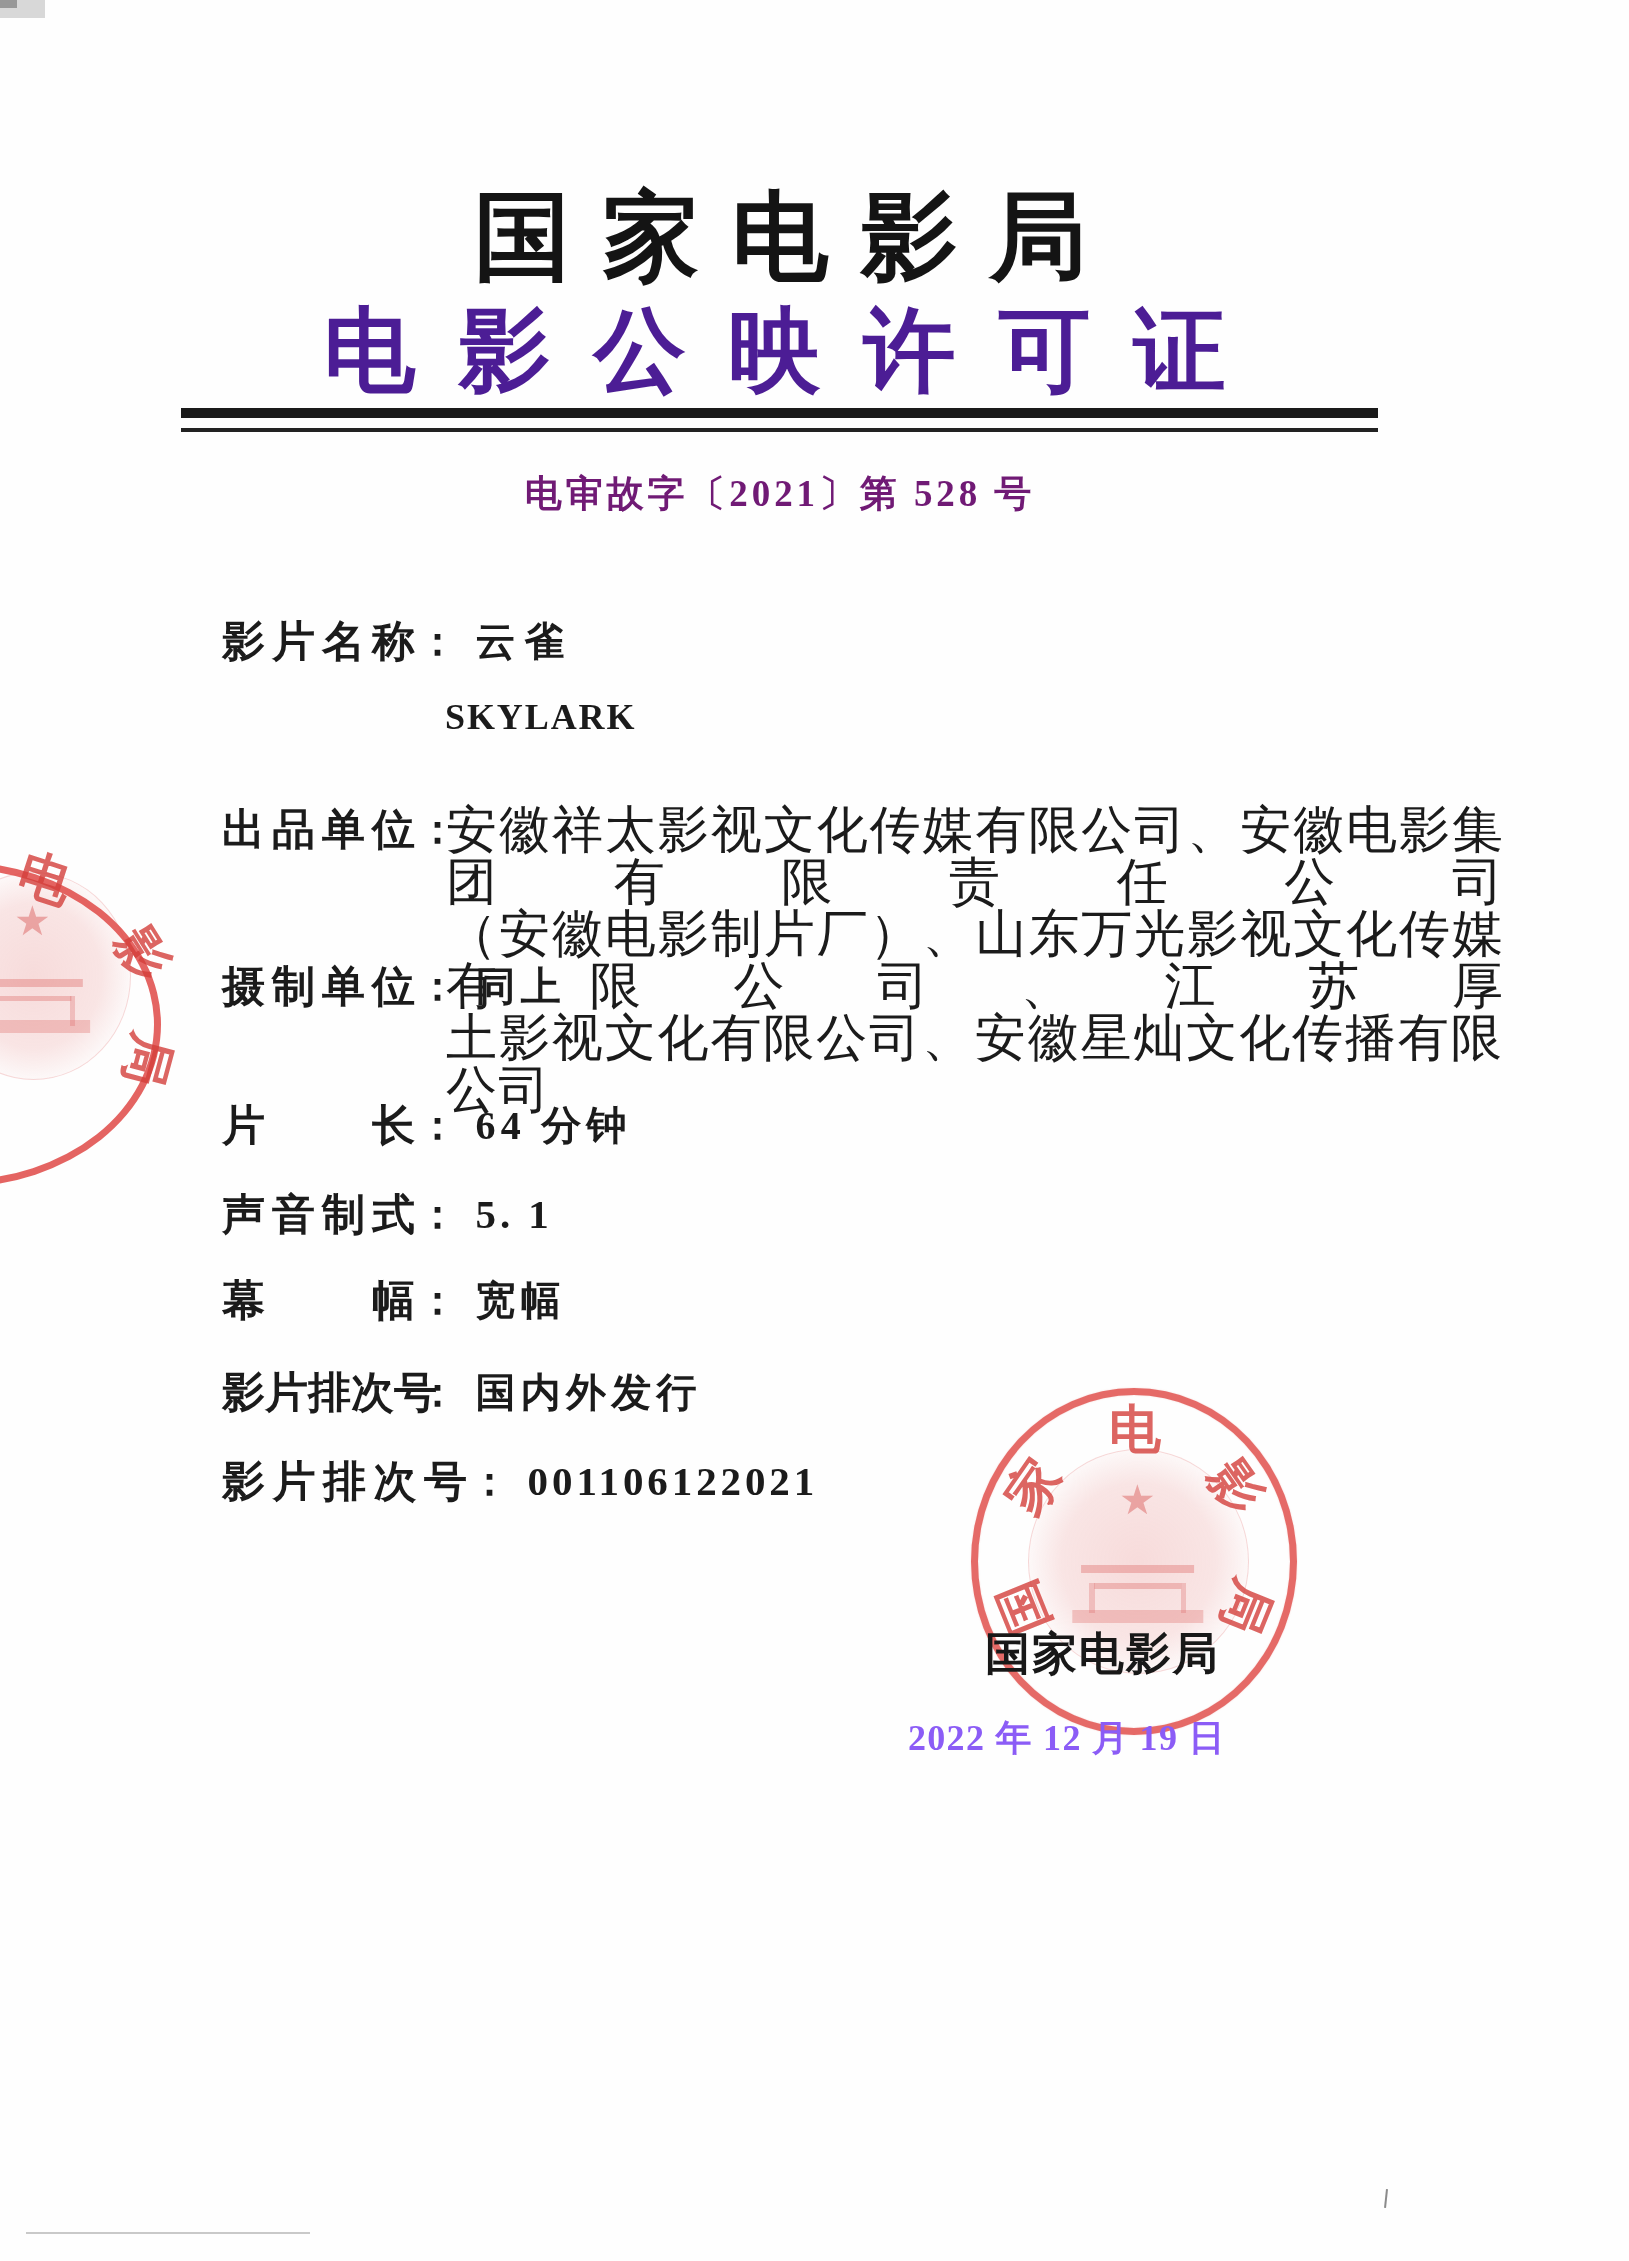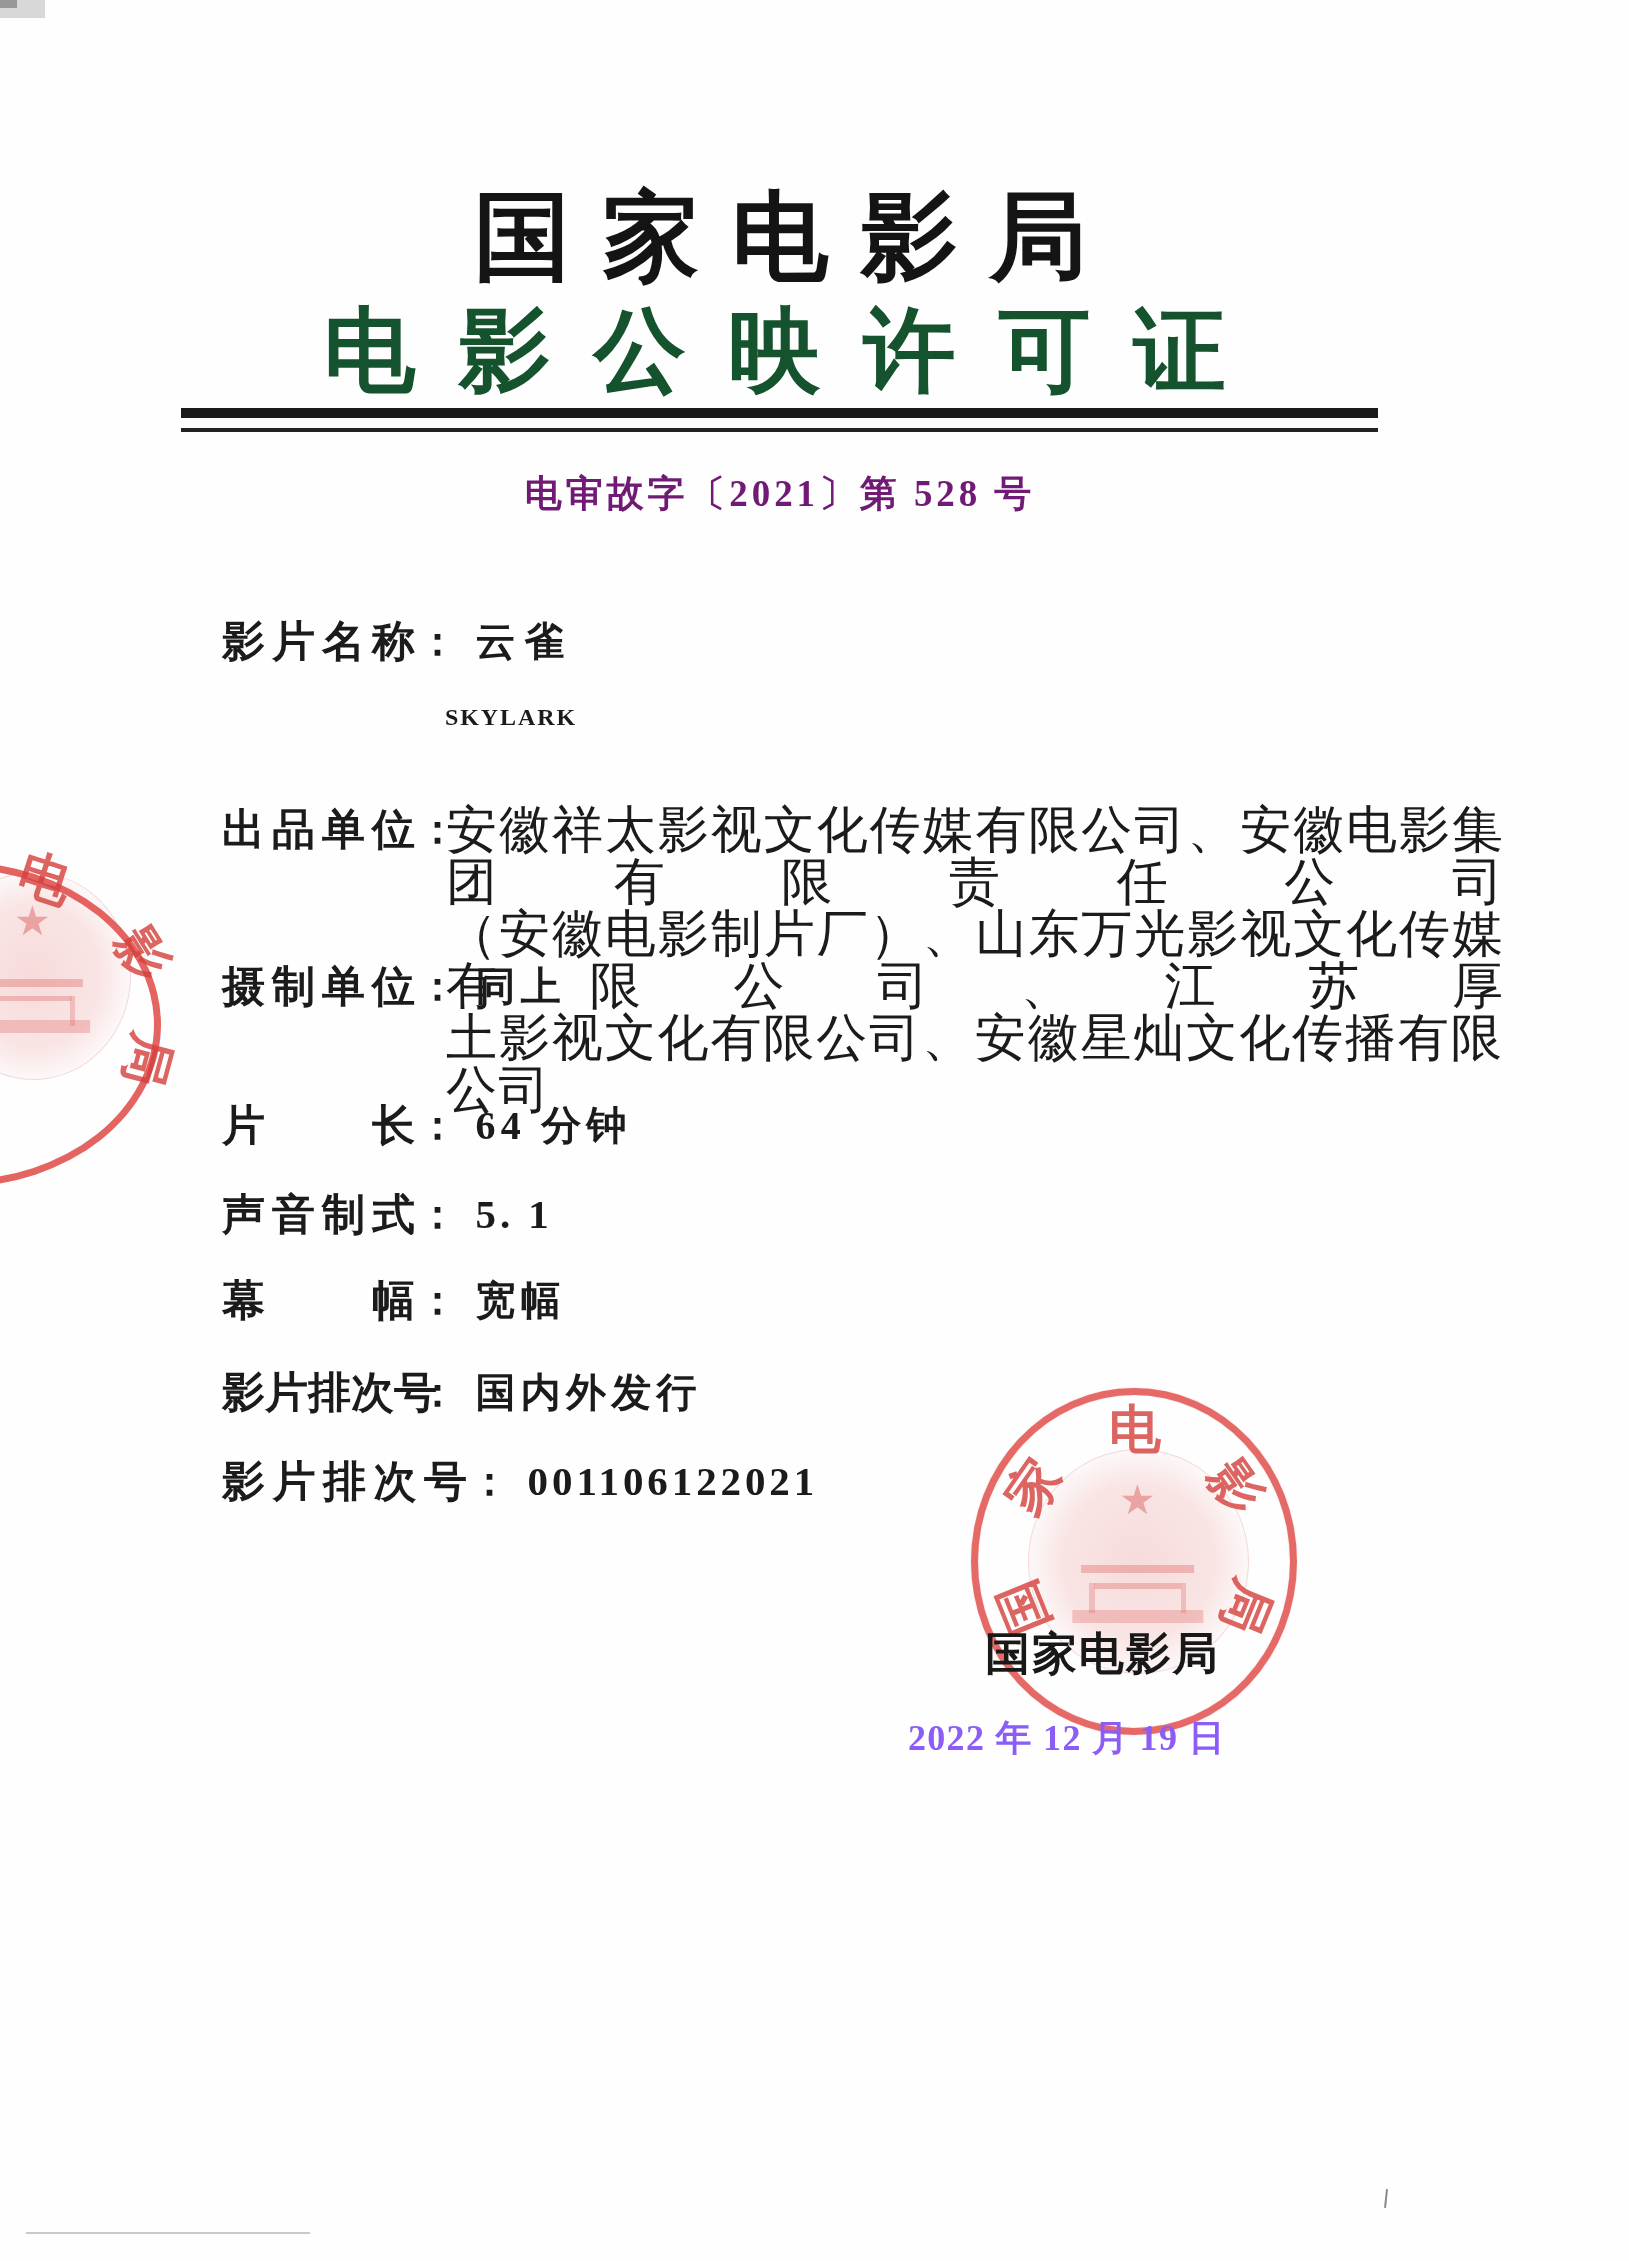--- a/index.html
+++ b/index.html
@@ -15,42 +15,42 @@
   
   .header{position:absolute;left:0;top:0;width:1560px;text-align:center;}
   .title1{
     position:absolute;left:0;top:173px;width:100%;
     font-size:97px;font-weight:900;letter-spacing:32px;padding-left:32px;
     box-sizing:border-box;color:#141414;
   }
   .title2{
     position:absolute;left:0;top:289px;width:100%;
     font-size:92px;font-weight:900;letter-spacing:43px;padding-left:32px;
-    box-sizing:border-box;color:#14532d;
+    box-sizing:border-box;color:#4c1d95;
   }
   .rule-thick{position:absolute;left:181px;top:408px;width:1197px;height:10.3px;background:#1a1a1a;}
   .rule-thin{position:absolute;left:181px;top:428px;width:1197px;height:3.9px;background:#222;}
   .permit-no{
     position:absolute;left:0;top:469px;width:100%;
     font-size:37px;font-weight:700;letter-spacing:3.9px;color:#701a75;
   }
   
   .row{position:absolute;left:222px;height:49px;line-height:49px;white-space:nowrap;}
   .lbl{
     display:inline-block;width:193px;vertical-align:top;
     font-size:43px;font-weight:700;
     text-align:justify;text-align-last:justify;
   }
   .lbl.wide{width:245px;}
   .colon{display:inline-block;font-size:40px;font-weight:700;vertical-align:top;margin-left:2.6px;}
   .val{display:inline-block;font-size:40px;font-weight:700;letter-spacing:5.2px;margin-left:18px;vertical-align:top;text-align:right;}
   .val.digits{letter-spacing:3.9px;font-size:41px;}
   .en-title{
     position:absolute;left:445px;top:698px;height:39px;line-height:39px;
-    font-size:24px;font-weight:700;letter-spacing:1.9px;
+    font-size:36px;font-weight:700;letter-spacing:1.9px;
   }
   .producer-block{
     position:absolute;left:446px;top:804px;width:1057px;
     font-size:51px;font-weight:400;line-height:52px;
   }
   .producer-line{text-align:justify;text-align-last:justify;}
   .producer-line.last{text-align-last:left;letter-spacing:1.3px;}
   
   .issuer{
     position:absolute;left:985px;top:1630px;height:49px;line-height:49px;

